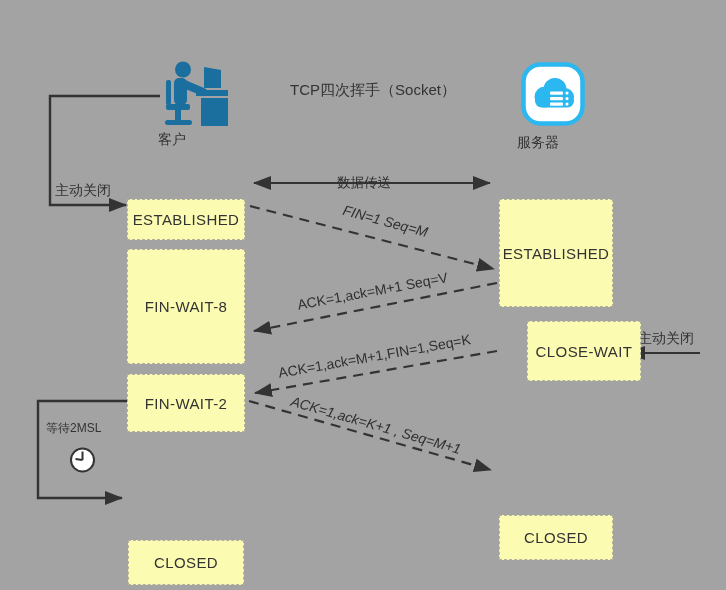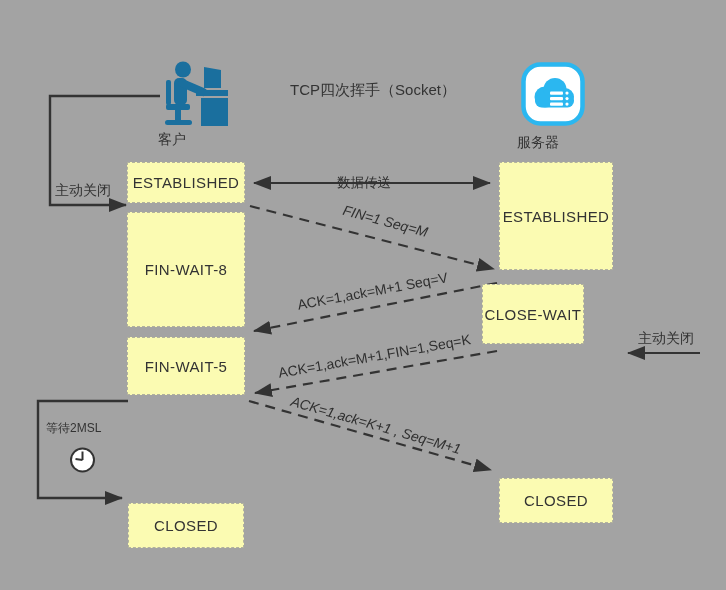--- a/index.html
+++ b/index.html
@@ -5,21 +5,21 @@
   html,body{margin:0;padding:0;background:#fff;}
   .canvas{
     position:relative;width:726px;height:590px;background:#a3a3a3;
     font-family:"Liberation Sans","DejaVu Sans",sans-serif;color:#333;
     overflow:hidden;
   }
   .overlay{position:absolute;left:0;top:0;width:726px;height:590px;}
   .state{
     position:absolute;background:#fbfbb2;border:1px dashed #b2b29e;
     display:flex;align-items:center;justify-content:center;
-    font-size:15px;letter-spacing:.4px;color:#333;box-sizing:border-box;
+    font-size:15px;letter-spacing:.4px;color:#333;box-sizing:border-box;margin-top:37px;
   }
   .lbl{position:absolute;font-size:14px;color:#333;white-space:nowrap;}
   .ctr{}
   .title{position:absolute;left:253px;top:81px;width:240px;text-align:center;
          font-size:15px;color:#333;}
   .msg{position:absolute;font-size:14px;color:#2f2f2f;white-space:nowrap;text-align:center;}
   .it{font-style:italic;}
   .actor-icon{position:absolute;}
 </style>
 </head>
@@ -93,25 +93,25 @@
     </g>
   </svg>
   <div class="lbl ctr" style="left:517px;top:134px;width:72px;">服务器</div>
 
   <div class="lbl" style="left:55px;top:182px;">主动关闭</div>
   <div class="lbl" style="left:638px;top:330px;">主动关闭</div>
   <div class="lbl" style="left:46px;top:420px;font-size:12px;">等待2MSL</div>
 
   <div class="state" style="left:127px;top:162px;width:118px;height:41px;">ESTABLISHED</div>
   <div class="state" style="left:127px;top:212px;width:118px;height:115px;">FIN-WAIT-8</div>
-  <div class="state" style="left:127px;top:337px;width:118px;height:58px;">FIN-WAIT-5</div>
+  <div class="state" style="left:127px;top:337px;width:118px;height:58px;">FIN-WAIT-2</div>
   <div class="state" style="left:128px;top:503px;width:116px;height:45px;">CLOSED</div>
 
   <div class="state" style="left:499px;top:162px;width:114px;height:108px;">ESTABLISHED</div>
-  <div class="state" style="left:482px;top:284px;width:102px;height:60px;">CLOSE-WAIT</div>
+  <div class="state" style="left:527px;top:284px;width:114px;height:60px;">CLOSE-WAIT</div>
   <div class="state" style="left:499px;top:478px;width:114px;height:45px;">CLOSED</div>
 
   <div class="msg" style="left:324px;top:174px;width:80px;font-size:13.5px;font-family:Liberation Serif, serif;">数据传送</div>
   <div class="msg it" style="left:318px;top:213px;width:135px;transform:rotate(15deg);">FIN=1 Seq=M</div>
   <div class="msg" style="left:285px;top:283px;width:175px;transform:rotate(-10.5deg);">ACK=1,ack=M+1 Seq=V</div>
   <div class="msg" style="left:267px;top:348px;width:215px;transform:rotate(-10deg);">ACK=1,ack=M+1,FIN=1,Seq=K</div>
   <div class="msg it" style="left:276px;top:417px;width:200px;transform:rotate(16deg);">ACK=1,ack=K+1 , Seq=M+1</div>
 
 </div>
 

